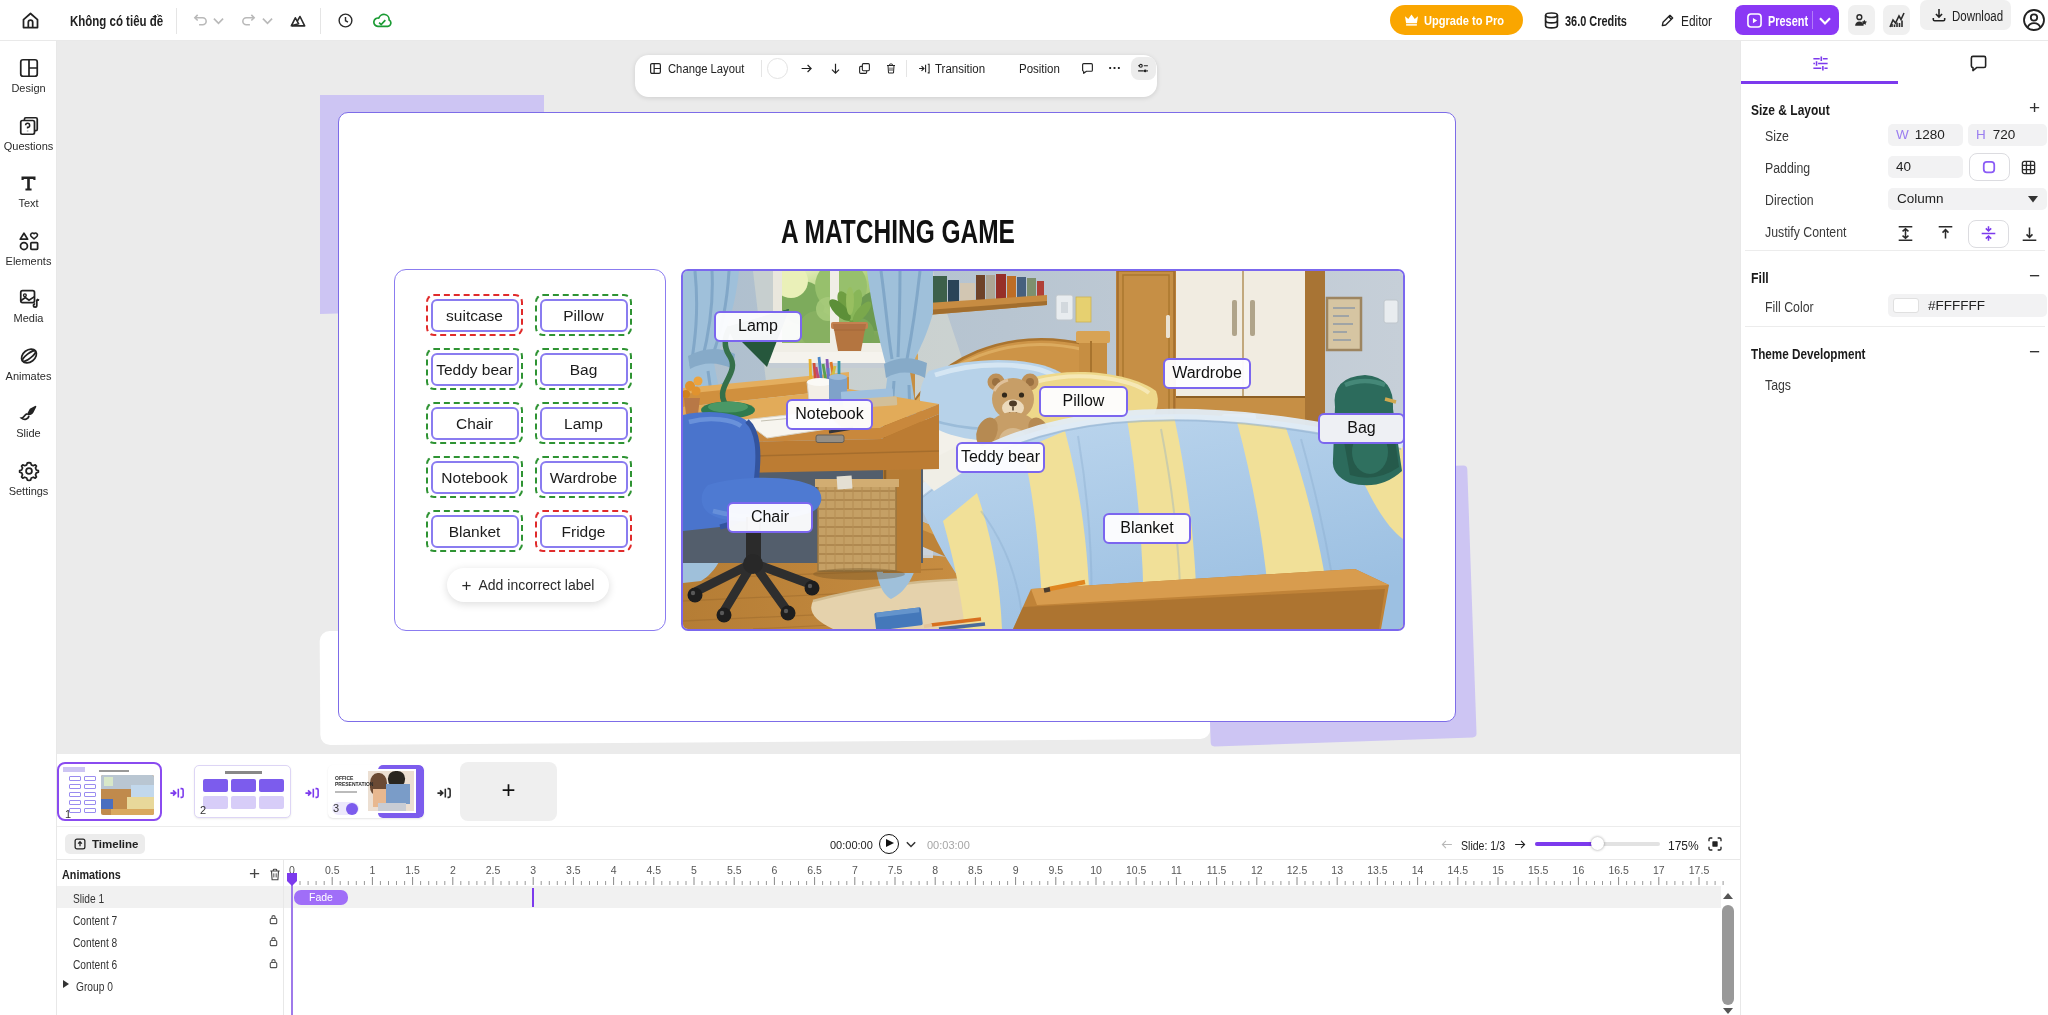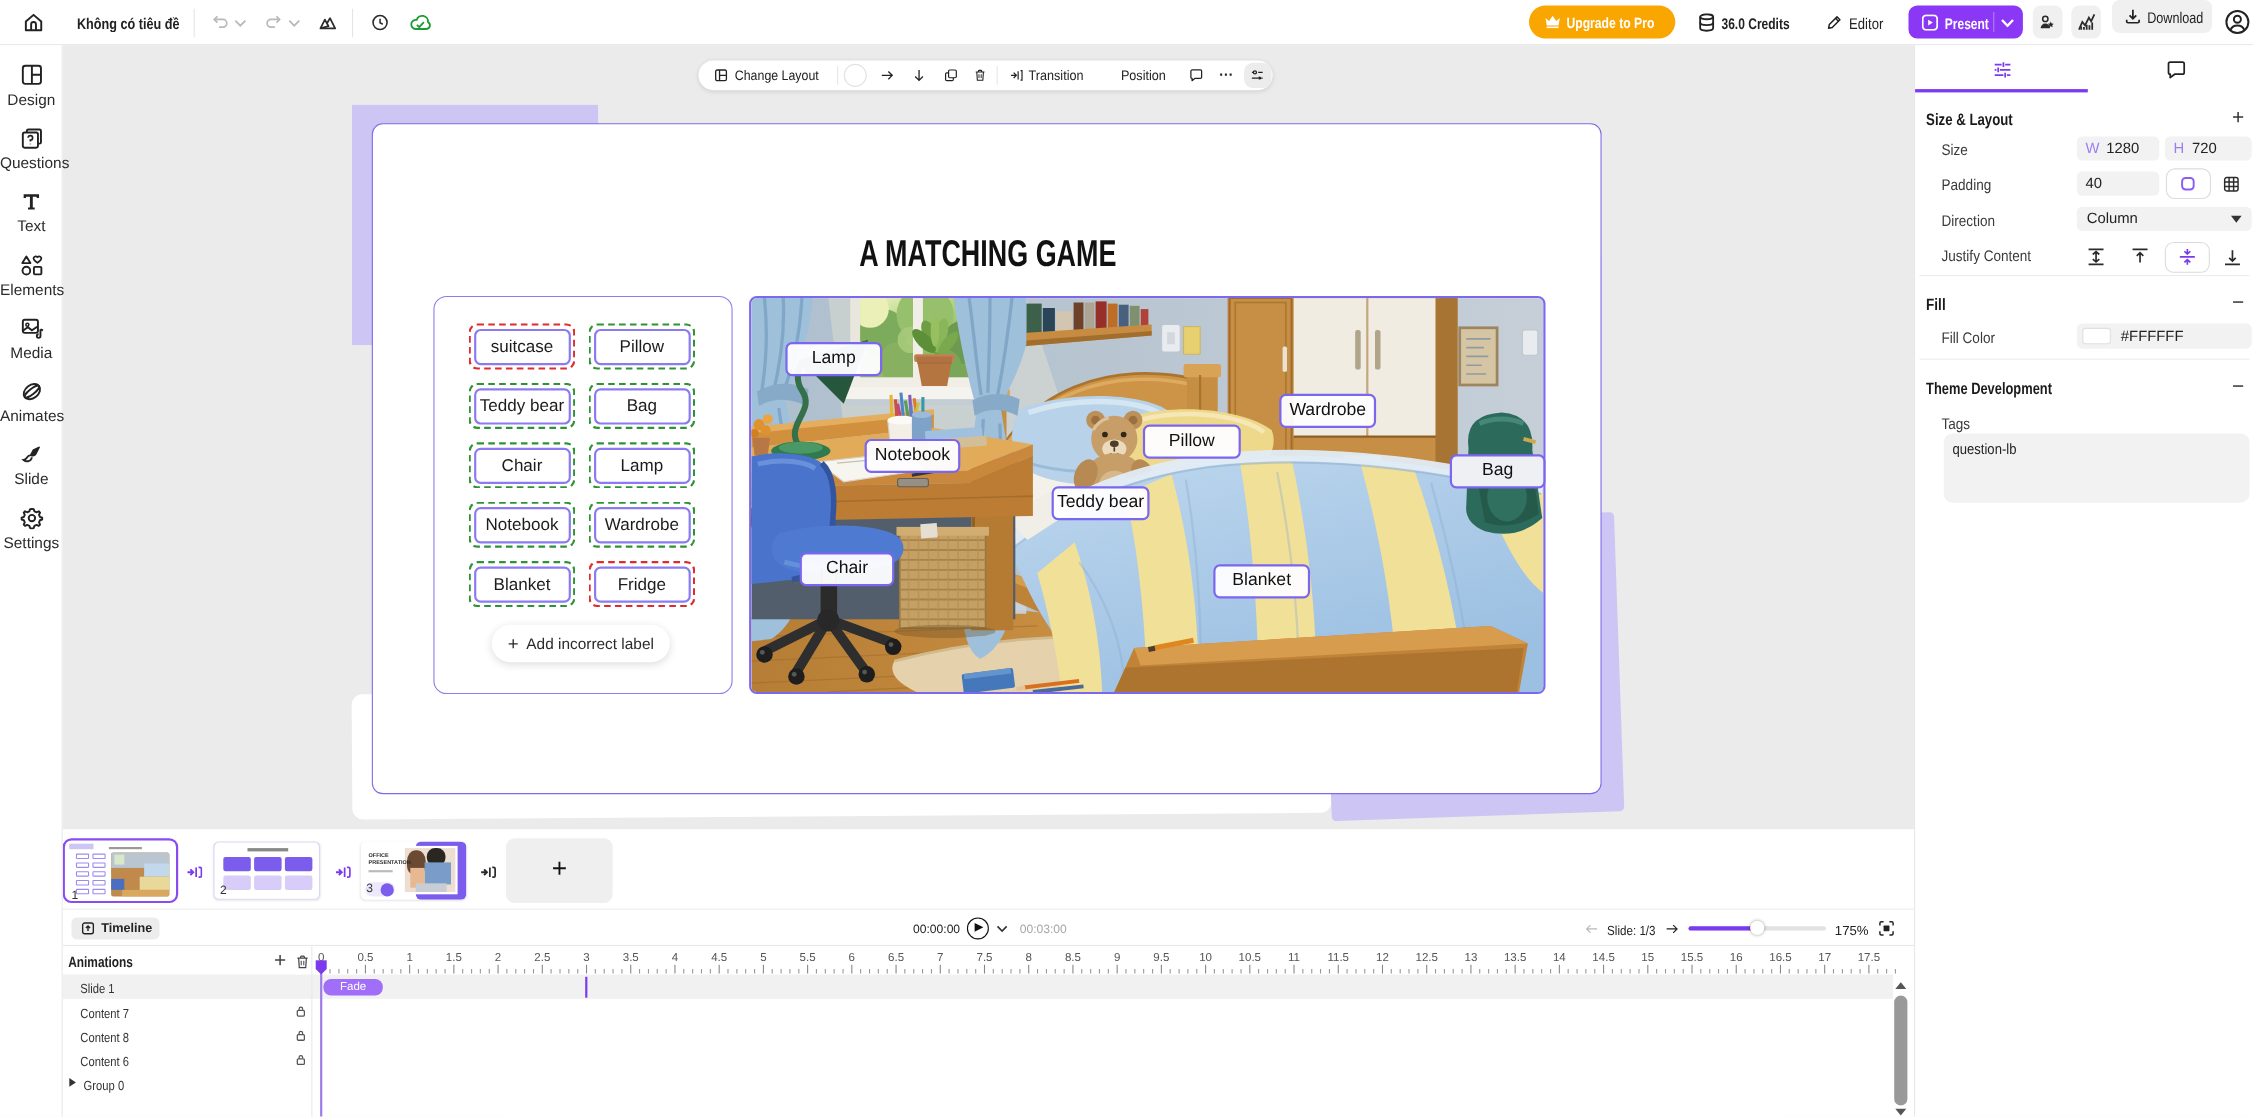--- a/index.html
+++ b/index.html
@@ -8,21 +8,21 @@
 .abs { position:absolute; }
 #topbar { position:absolute; left:0; top:0; width:2048px; height:41px; background:#fff;
   border-bottom:1px solid #e9e9e9; z-index:50; }
 #sidebar { position:absolute; left:0; top:41px; width:57px; height:974px; background:#fff;
   border-right:1px solid #e8e8e8; z-index:40; }
 #canvas { position:absolute; left:57px; top:41px; width:1683px; height:713px; background:#ebebeb; overflow:hidden; z-index:1; }
 #rightpanel { position:absolute; left:1740px; top:41px; width:308px; height:974px; background:#fff;
   border-left:1px solid #e8e8e8; z-index:45; }
 #bottombar { position:absolute; left:57px; top:754px; width:1683px; height:261px; background:#fff; z-index:10; }
 .sideitem { position:absolute; left:0; width:57px; text-align:center; color:#2b2b2b; }
-.sideitem .lbl { font-size:14px; color:#2b2b2b; }
+.sideitem .lbl { font-size:11px; color:#2b2b2b; }
 .sideitem svg { display:block; margin:0 auto 3px; }
 .chipo { position:absolute; width:97px; height:42px; border:2px dashed #2e9333; border-radius:8px;text-decoration:underline; }
 .chipi { position:absolute; left:2.5px; top:2.5px; width:88px; height:33px; background:#fff;
   border:2px solid #8a7cf0; border-radius:6px; font-size:15.5px; color:#1c1c1c;
   text-align:center; line-height:29px; }
 .ilbl { position:absolute; height:31px; background:rgba(253,253,255,0.96); border:2.5px solid #7b66ef;
   border-radius:6px; font-size:16px; color:#111; text-align:center; line-height:26px; z-index:5; }
 </style>
 </head>
 <body>
@@ -316,21 +316,21 @@
     </div>
     <div class="ilbl" style="left:375px;top:198px;width:88px">Lamp</div>
     <div class="ilbl" style="left:824px;top:245px;width:88px">Wardrobe</div>
     <div class="ilbl" style="left:447px;top:286px;width:87px">Notebook</div>
     <div class="ilbl" style="left:700px;top:273px;width:89px">Pillow</div>
     <div class="ilbl" style="left:979px;top:300px;width:87px;background:#eef0f4">Bag</div>
     <div class="ilbl" style="left:617px;top:329px;width:89px">Teddy bear</div>
     <div class="ilbl" style="left:388px;top:389px;width:86px">Chair</div>
     <div class="ilbl" style="left:764px;top:400px;width:88px">Blanket</div>
   </div>
-  <div class="abs" style="left:578px;top:14px;width:522px;height:27px;background:#fff;border-radius:13.5px;box-shadow:0 1px 5px rgba(0,0,0,0.13)">
+  <div class="abs" style="left:578px;top:14px;width:522px;height:42px;background:#fff;border-radius:13.5px;box-shadow:0 1px 5px rgba(0,0,0,0.13)">
     <svg class="abs" style="left:14px;top:7px" width="13" height="13" viewBox="0 0 24 24" fill="none" stroke="#222" stroke-width="2.2">
         <rect x="3" y="3" width="18" height="18" rx="2.5"></rect>
         <path d="M9.5 3 V21 M9.5 12 H21"></path>
       </svg>
     <div class="abs" style="left:33px;top:7px;font-size:12.5px;color:#222;transform:scaleX(0.9);transform-origin:0 50%;white-space:nowrap">Change Layout</div>
     <div class="abs" style="left:126px;top:5px;width:1px;height:17px;background:#e5e5e5"></div>
     <div class="abs" style="left:132px;top:3px;width:21px;height:21px;border:1.5px solid #e3e3e3;border-radius:50%"></div>
     <svg class="abs" style="left:165px;top:7px" width="13" height="13" viewBox="0 0 24 24" fill="none" stroke="#222" stroke-width="2.2">
         <path d="M3 12 H20 M14 5.5 L20.5 12 L14 18.5"></path>
       </svg>
@@ -560,23 +560,20 @@
   <div class="abs" style="left:10px;top:228px;font-size:15px;font-weight:bold;color:#1a1a1a;transform:scaleX(0.82);transform-origin:0 50%">Fill</div>
   <div class="abs" style="left:288px;top:224px;font-size:19px;font-weight:300;color:#333">−</div>
   <div class="abs" style="left:24px;top:258px;font-size:14px;color:#3a3a3a;transform:scaleX(0.88);transform-origin:0 50%;white-space:nowrap">Fill Color</div>
   <div class="abs" style="left:147px;top:253px;width:159px;height:23px;background:#f2f2f3;border-radius:5px;font-size:13.5px;line-height:23px">
     <div class="abs" style="left:5px;top:4px;width:26px;height:15px;background:#fff;border:1px solid #e0e0e0;border-radius:3px"></div>
     <span style="color:#222;margin-left:40px">#FFFFFF</span></div>
   <div class="abs" style="left:4px;top:285px;width:300px;height:1px;background:#ececec"></div>
   <div class="abs" style="left:10px;top:304px;font-size:15px;font-weight:bold;color:#1a1a1a;transform:scaleX(0.78);transform-origin:0 50%;white-space:nowrap">Theme Development</div>
   <div class="abs" style="left:288px;top:300px;font-size:19px;font-weight:300;color:#333">−</div>
   <div class="abs" style="left:24px;top:336px;font-size:14px;color:#3a3a3a;transform:scaleX(0.88);transform-origin:0 50%">Tags</div>
-  <div class="abs" style="left:26px;top:353px;width:278px;height:63px;background:#f2f2f3;border-radius:8px">
-    <div class="abs" style="left:8px;top:7px;font-size:13.5px;color:#222;transform:scaleX(0.88);transform-origin:0 50%">question-lb</div>
-  </div>
 </div>
 <div id="bottombar">
     <div class="abs" style="left:0;top:-3px;width:1683px;height:264px">
       <div class="abs" style="left:0;top:11px;width:105px;height:59px;background:#fff;border:2px solid #8a4bf0;border-radius:8px;overflow:hidden">
         <div class="abs" style="left:4px;top:3px;width:22px;height:5px;background:#cdc5f3"></div>
         <div class="abs" style="left:40px;top:6px;width:30px;height:2px;background:#999"></div>
         <div class="abs" style="left:10px;top:12px;width:12px;height:5px;border:1px solid #9a8cf0;border-radius:1px"></div>
         <div class="abs" style="left:25px;top:12px;width:12px;height:5px;border:1px solid #9a8cf0;border-radius:1px"></div>
         <div class="abs" style="left:10px;top:20px;width:12px;height:5px;border:1px solid #9a8cf0;border-radius:1px"></div>
         <div class="abs" style="left:25px;top:20px;width:12px;height:5px;border:1px solid #9a8cf0;border-radius:1px"></div>

